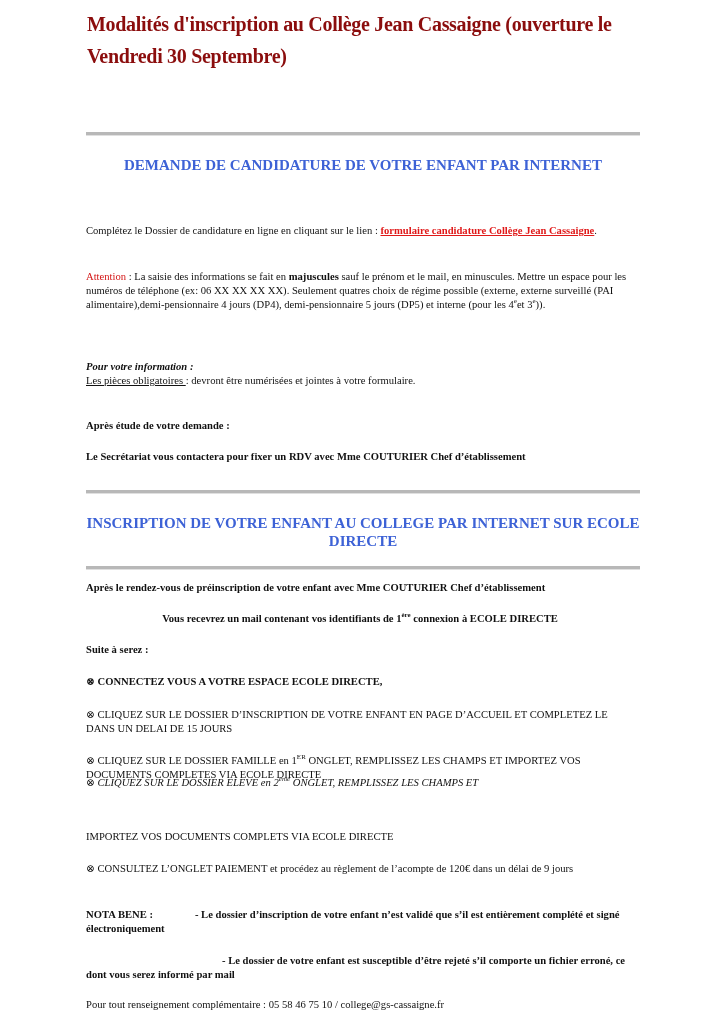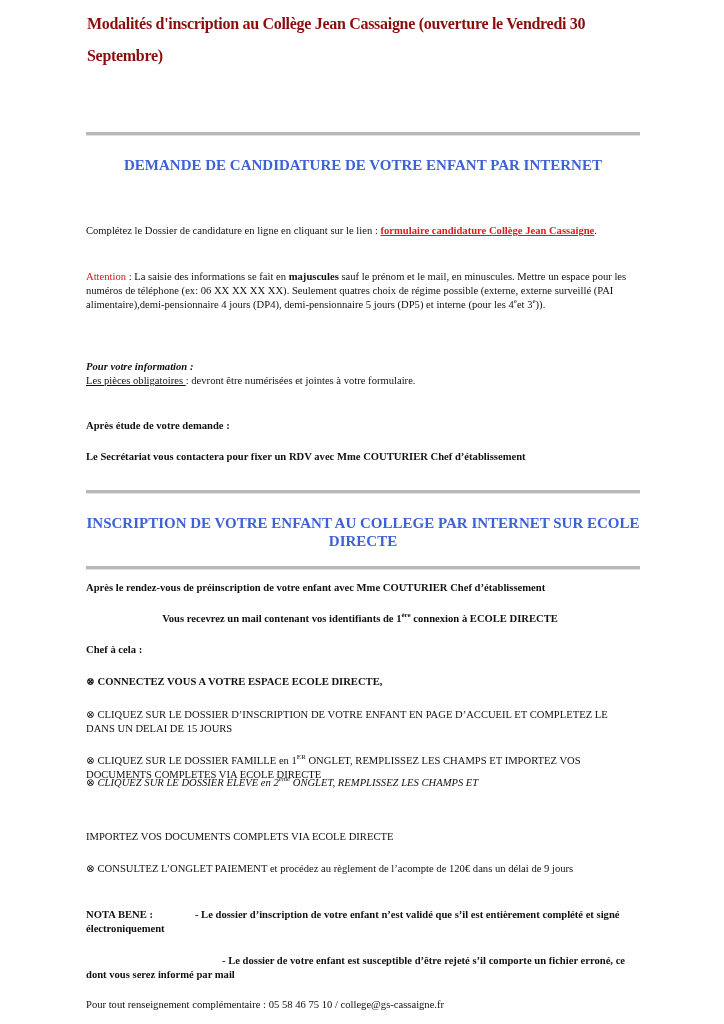--- a/index.html
+++ b/index.html
@@ -4,21 +4,21 @@
   <style>
     html, body { margin: 0; padding: 0; background: #ffffff; }
     body {
       width: 724px; height: 1024px; position: relative; overflow: hidden;
       font-family: "Liberation Serif", "DejaVu Serif", serif;
       color: #111111;
     }
     .abs { position: absolute; }
     .title {
       left: 87px; top: 8px; width: 560px;
-      font-size: 16px; line-height: 32px; font-weight: bold;
+      font-size: 20px; line-height: 32px; font-weight: bold;
       color: #8b0d0d;
       letter-spacing: -0.3px;
     }
     .rule {
       left: 86px; width: 554px; height: 3px;
       background: #b8b8b8;
       border-bottom: 1px solid #e0e0e0;
     }
     .section-heading {
       left: 86px; width: 554px; text-align: center;
@@ -70,21 +70,21 @@
 <div class="abs section-heading" style="top:514px;">INSCRIPTION DE VOTRE ENFANT AU COLLEGE PAR INTERNET  SUR  ECOLE DIRECTE</div>
 
 <div class="abs rule" style="top:566px;"></div>
 
 <div class="abs p bold" style="top:581px;">Après le rendez-vous de préinscription de votre enfant avec Mme COUTURIER Chef d’établissement</div>
 
 <div class="abs p bold center" style="top:612px;">
   <span>Vous recevrez un mail contenant vos identifiants de 1</span><sup>ère</sup><span> connexion à ECOLE DIRECTE</span>
 </div>
 
-<div class="abs p bold" style="top:643px;">Chef à cela :</div>
+<div class="abs p bold" style="top:643px;">Suite à serez :</div>
 
 <div class="abs p bold" style="top:675px;">
   <span>⊗</span> <span>CONNECTEZ VOUS A VOTRE ESPACE ECOLE DIRECTE,</span>
 </div>
 
 <div class="abs p" style="top:708px;">
   <span>⊗</span> <span>CLIQUEZ SUR LE DOSSIER D’INSCRIPTION DE VOTRE ENFANT EN PAGE D’ACCUEIL ET COMPLETEZ LE DANS UN DELAI DE 15 JOURS</span>
 </div>
 
 <div class="abs p" style="top:754px;">

